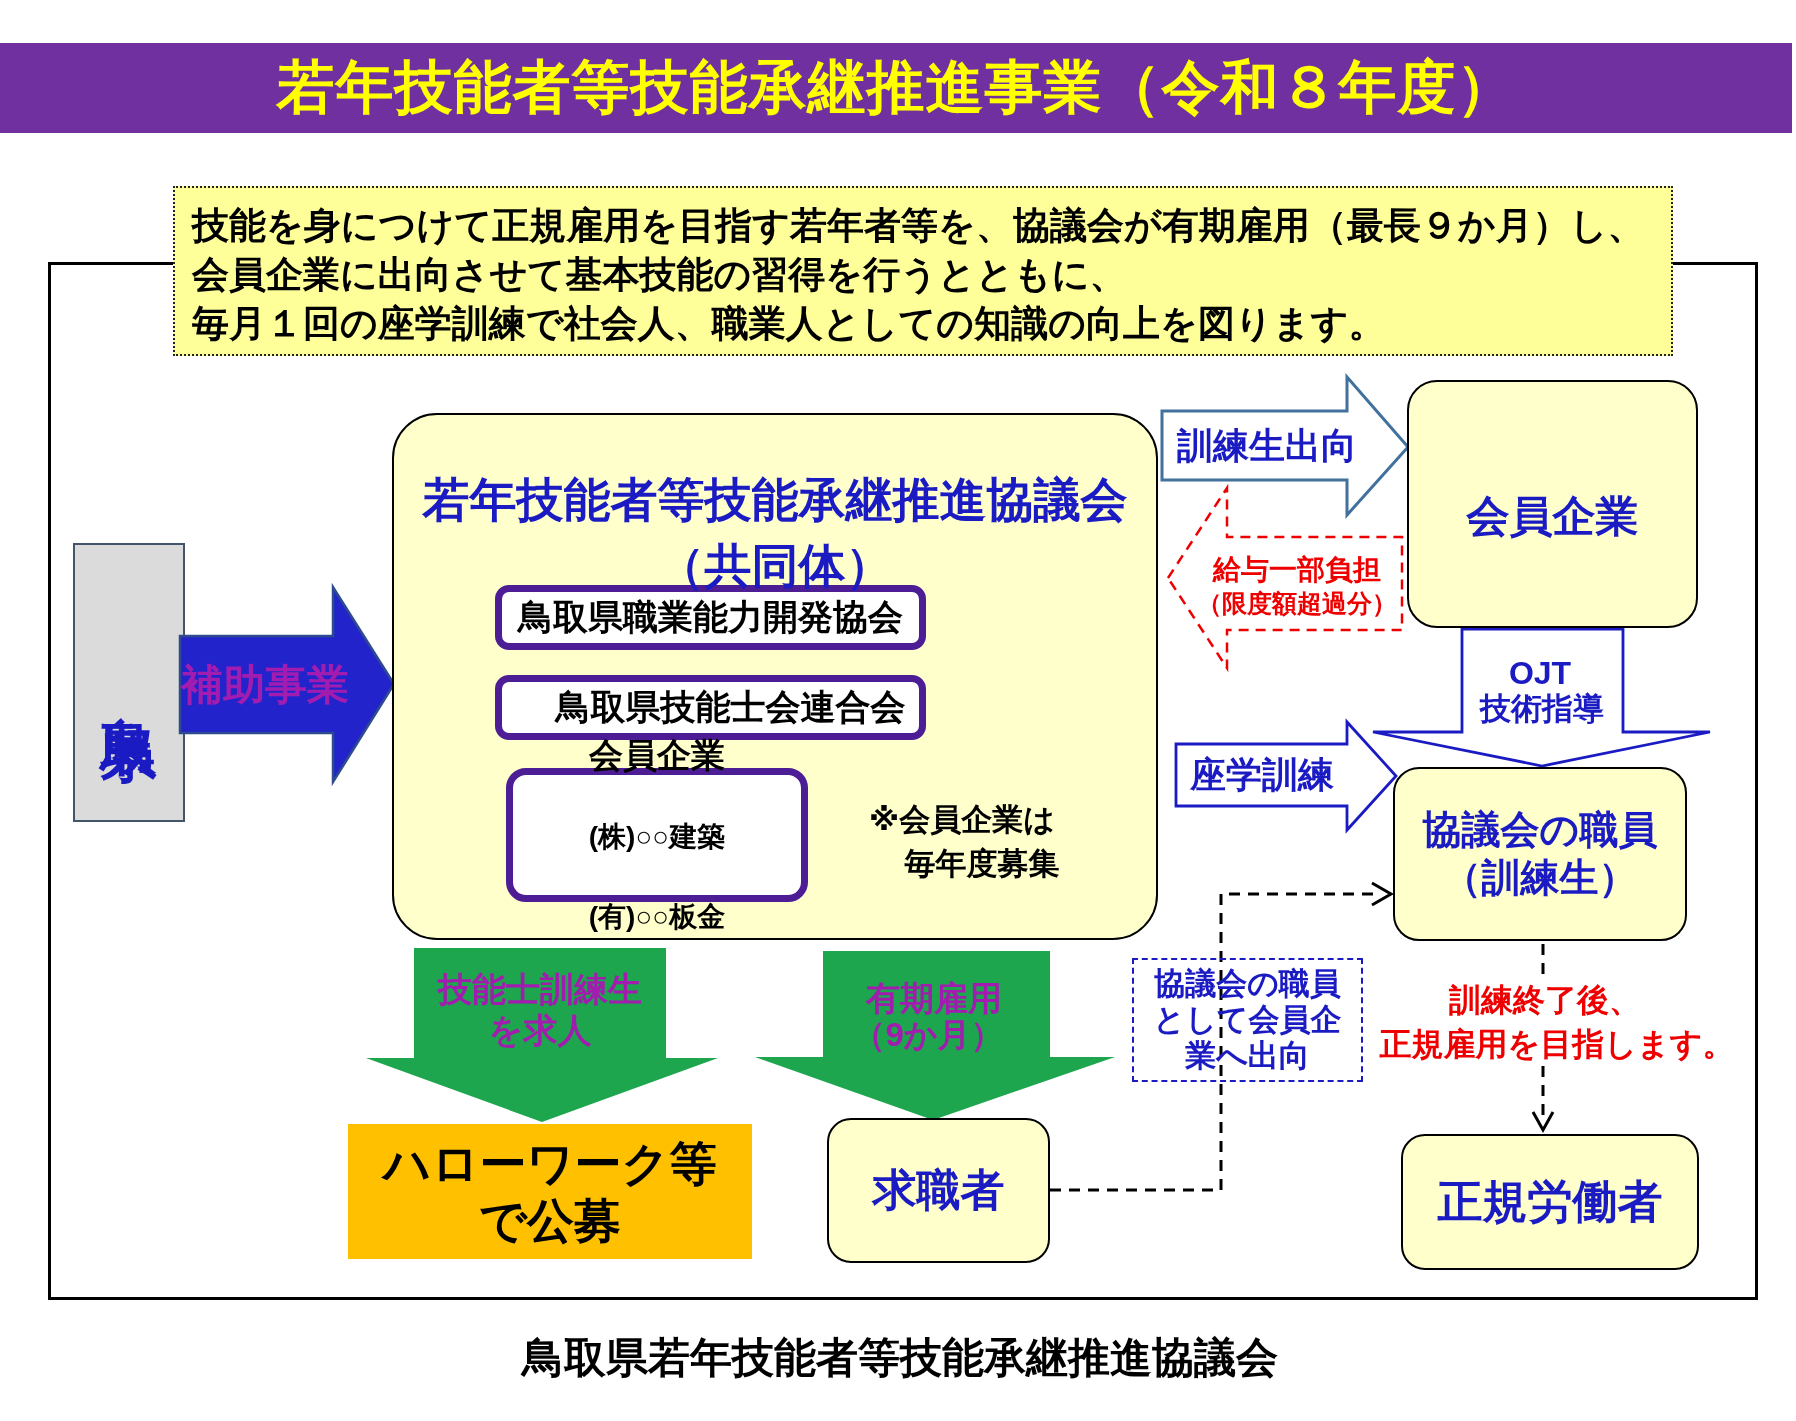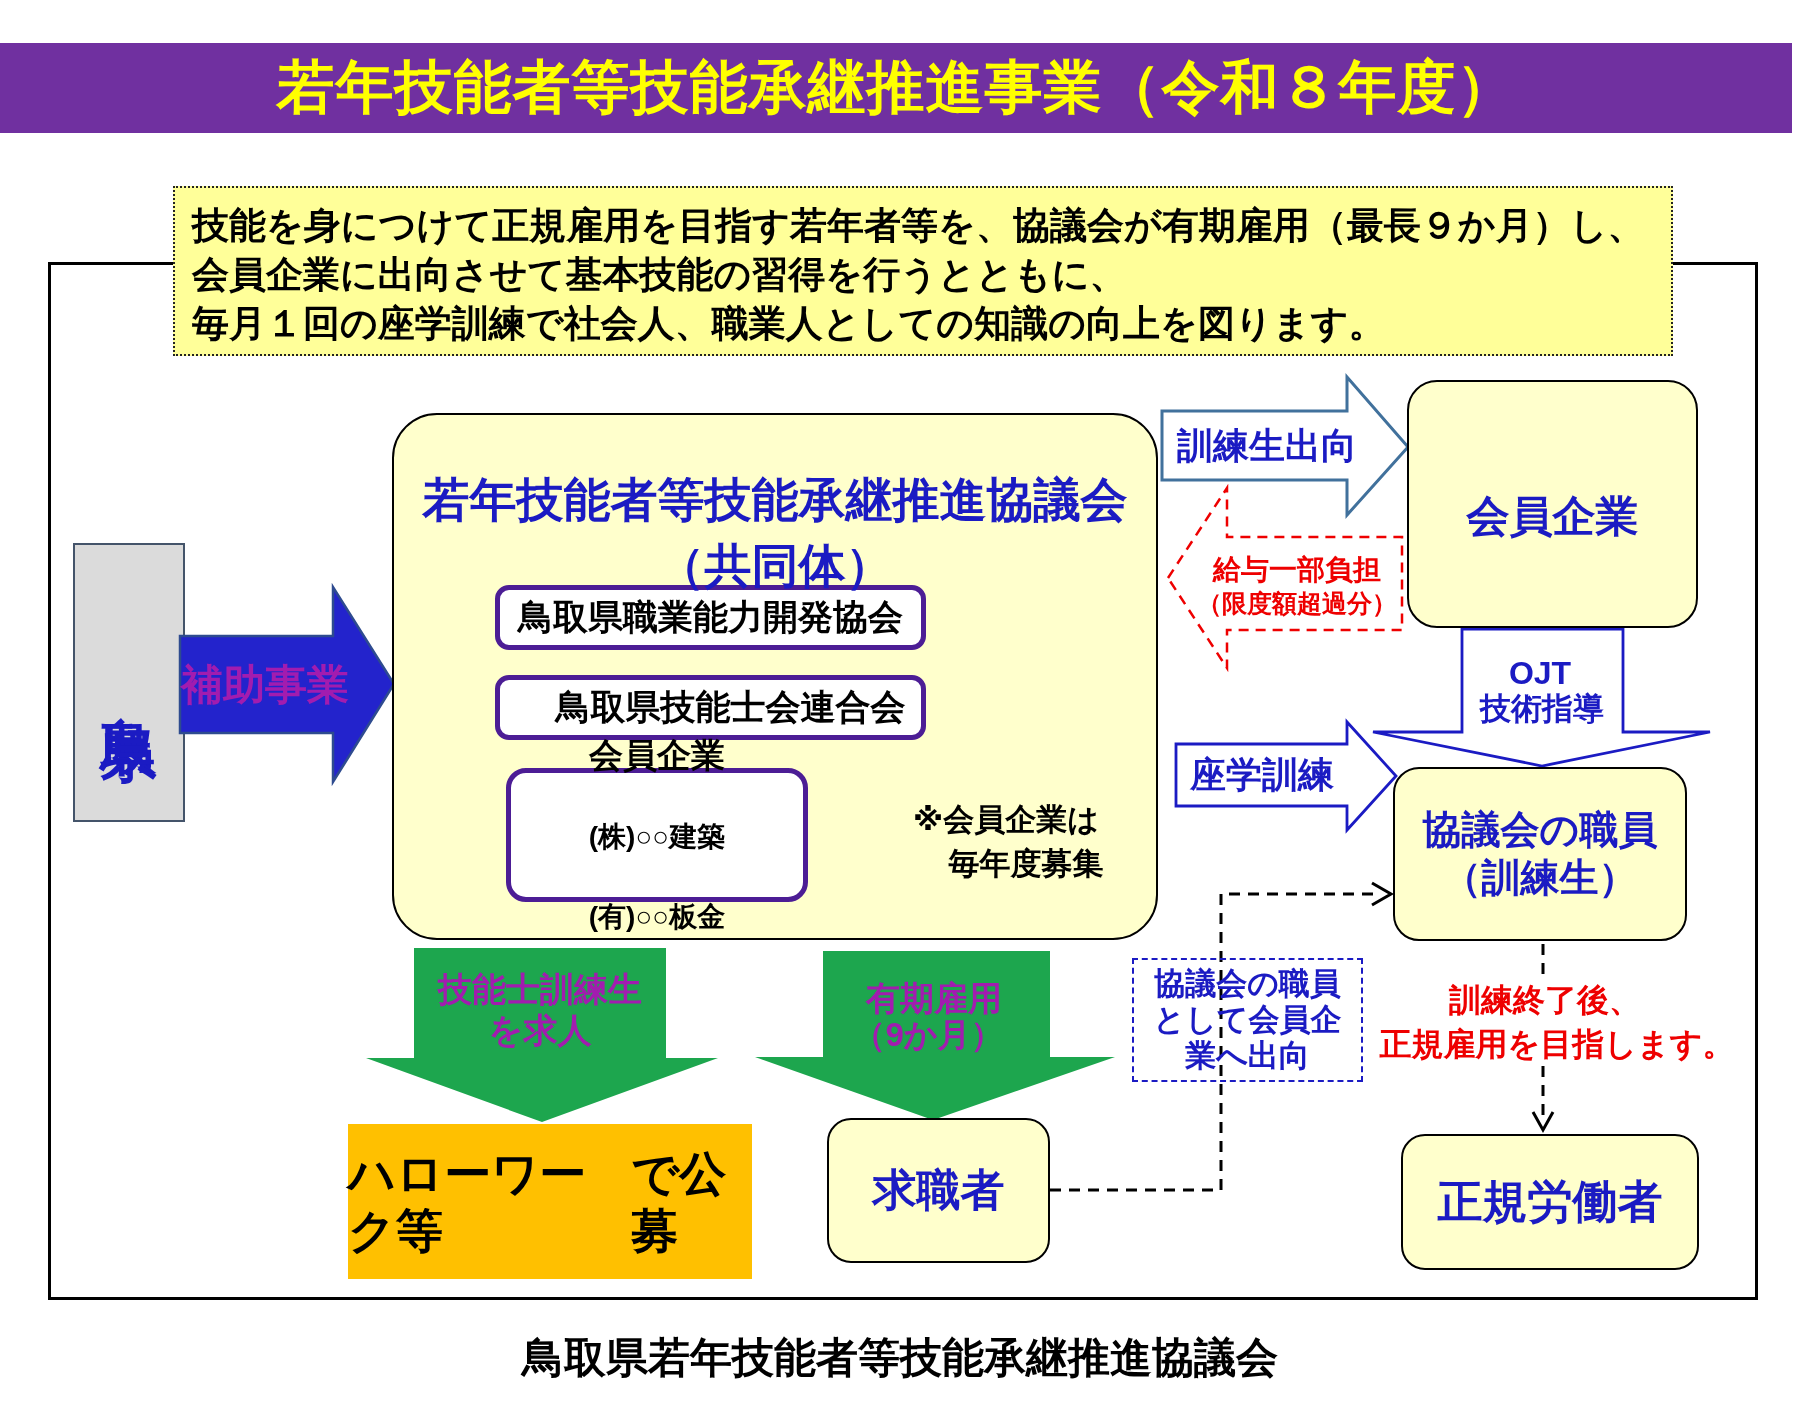--- a/index.html
+++ b/index.html
@@ -23,50 +23,50 @@
     padding:13px 0 0 17px;
   }
   .desc div{font-size:37px;line-height:49px;color:#000;white-space:nowrap;}
   .svglayer{position:absolute;left:0;top:0;z-index:2;}
   .box{position:absolute;background:var(--pale_yellow);border:2.5px solid #000;
        display:flex;flex-direction:column;align-items:center;justify-content:center;z-index:3;}
   .lbl{position:absolute;transform:translate(-50%,-50%);white-space:nowrap;z-index:4;text-align:center;}
   .blue{color:var(--blue_text);}
   .white{color:#a21caf;text-align:center;}
   .red{color:var(--red);}
-  .black{color:#000;margin-left:44px;}
+  .black{color:#000;}
   .graybox{
     position:absolute;left:73px;top:543px;width:112px;height:279px;
     background:var(--gray_fill);border:2.5px solid var(--gray_border);
     display:flex;align-items:center;justify-content:center;z-index:1;
   }
   .graybox span{
     writing-mode:vertical-rl;text-orientation:upright;
     color:var(--blue_text);font-size:56px;letter-spacing:8px;line-height:112px;
   }
   .council{left:392px;top:413px;width:766px;height:527px;border-radius:45px;}
-  .memberbox{position:absolute;background:#fff;border:5px solid #4c1d95;border-radius:14px;
+  .memberbox{position:absolute;background:#fff;border:7px solid #4c1d95;border-radius:14px;
        display:flex;flex-direction:column;align-items:center;justify-content:center;z-index:3;}
   .mb1{left:495px;top:585px;width:431px;height:65px;}
   .mb2{left:495px;top:675px;width:431px;height:65px;padding-left:40px;}
   .mb3{left:506px;top:768px;width:302px;height:134px;border-radius:20px;}
   .mb3 .t{font-size:34px;line-height:40px;color:#000;}
   .mb3 .s{font-size:28px;line-height:36px;color:#000;margin-top:44px;}
   .memberbox .t11{font-size:35px;color:#000;white-space:nowrap;}
   .kigyo{left:1407px;top:380px;width:291px;height:248px;border-radius:30px;padding-top:26px;}
   .kigyo span{font-size:43px;color:var(--blue_text);}
   .trainee{left:1393px;top:767px;width:294px;height:174px;border-radius:26px;}
   .trainee span{font-size:39px;line-height:48px;color:var(--blue_text);}
   .jobseeker{left:827px;top:1118px;width:223px;height:145px;border-radius:24px;}
   .jobseeker span{font-size:44px;color:var(--blue_text);}
   .regular{left:1401px;top:1134px;width:298px;height:136px;border-radius:24px;}
   .regular span{font-size:45px;color:var(--blue_text);}
   .orange{
-    position:absolute;left:348px;top:1124px;width:404px;height:155px;background:var(--orange);
-    display:flex;align-items:center;justify-content:center;z-index:3;
+    position:absolute;left:348px;top:1124px;width:404px;height:135px;background:var(--orange);
+    display:flex;flex-direction:column;align-items:center;justify-content:center;z-index:3;
   }
   .orange span{font-size:47px;line-height:57px;color:#000;}
   .bluedash{
     position:absolute;left:1132px;top:958px;width:231px;height:124px;
     border:2.5px dashed var(--blue_text);background:transparent;z-index:3;
     display:flex;flex-direction:column;align-items:center;justify-content:center;
   }
   .bluedash span{font-size:31px;line-height:36px;color:var(--blue_text);}
   .caption{position:absolute;transform:translate(-50%,-50%);left:900px;top:1358px;
     font-size:42px;color:#000;white-space:nowrap;z-index:4;}

